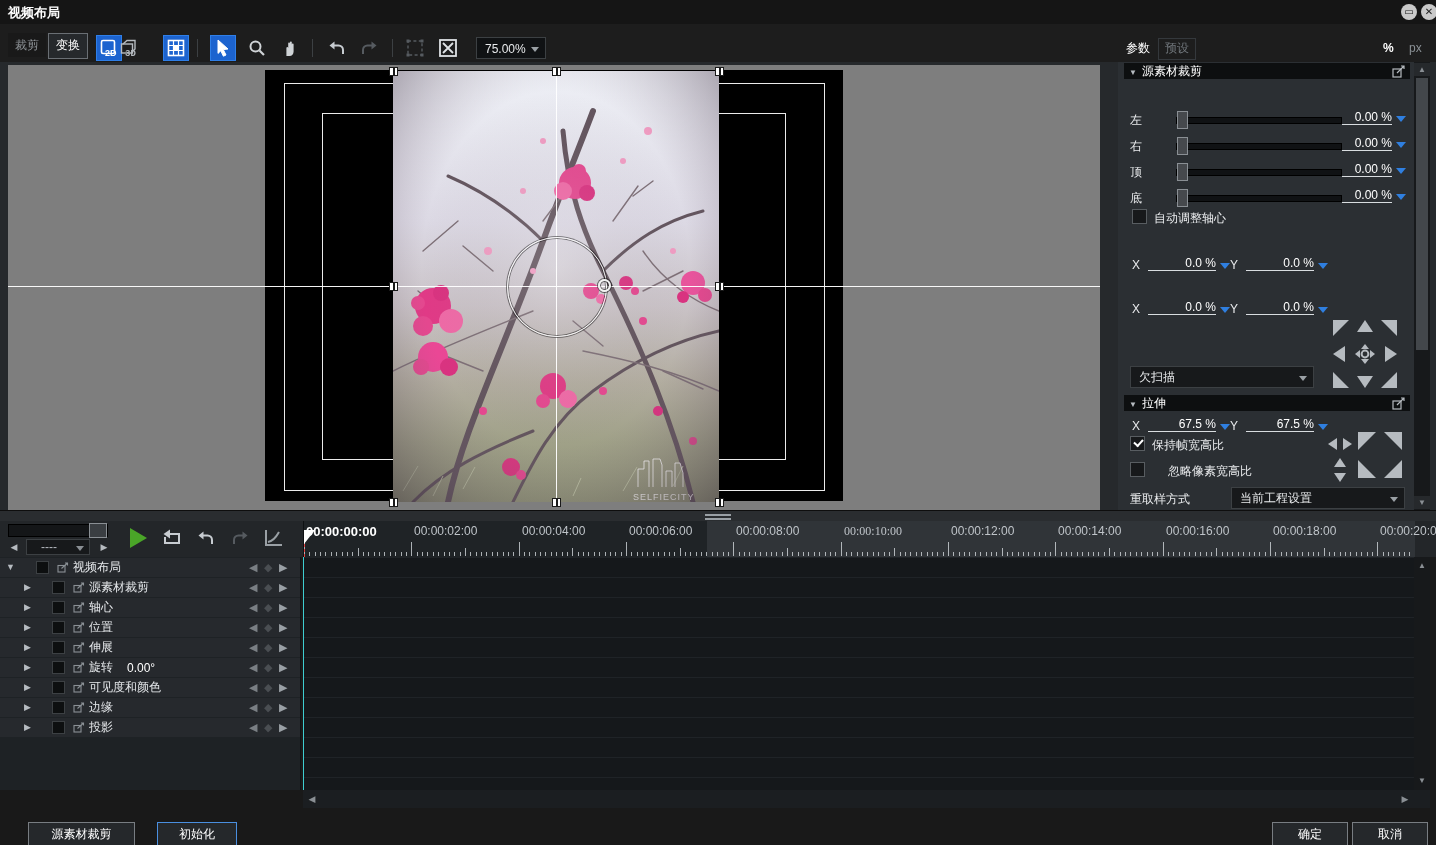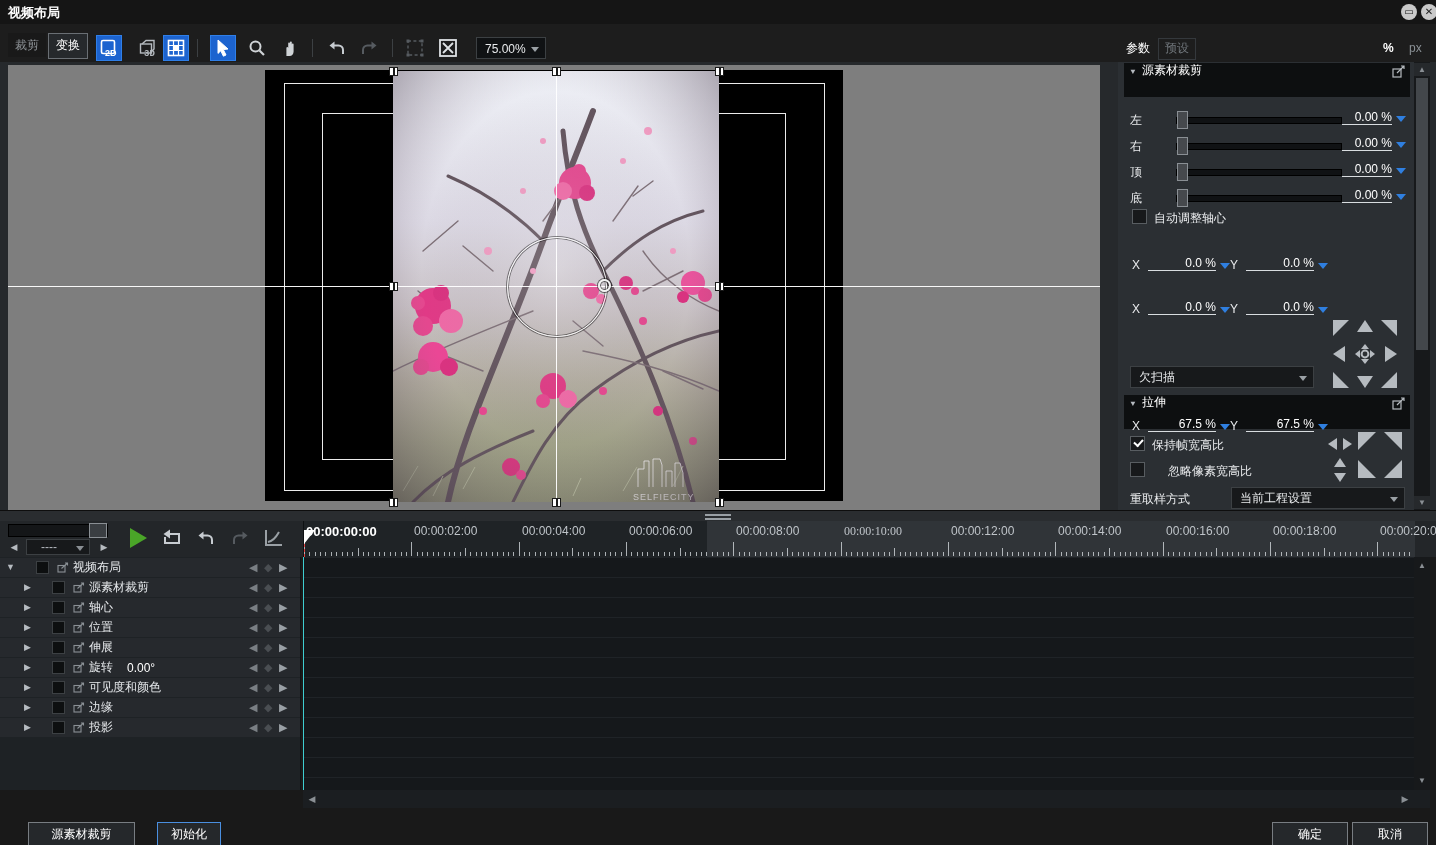--- a/index.html
+++ b/index.html
@@ -43,21 +43,21 @@
   #photo{position:absolute;left:385px;top:6px;width:326px;height:431px;cursor:move;}
   #anchor-circle{position:absolute;left:499px;top:172px;width:98px;height:98px;border:1px solid rgba(255,255,255,.9);
                  border-radius:50%;box-shadow:0 0 0 1px rgba(0,0,0,.45), inset 0 0 0 1px rgba(0,0,0,.45);}
   #circle-handle{position:absolute;left:590px;top:214px;width:13px;height:13px;border:2px solid #f2f2f2;border-radius:50%;
                  box-shadow:0 0 0 1px rgba(0,0,0,.55), inset 0 0 0 1px rgba(0,0,0,.55);box-sizing:border-box;cursor:pointer;}
   .hdl{position:absolute;width:9px;height:9px;background:#fff;border:1px solid #1a1a1a;box-sizing:border-box;cursor:pointer;}
   .hdl::after{content:"";position:absolute;left:3px;top:0;width:2px;height:7px;background:#1a1a1a;}
 
   
   #rpanel{position:absolute;left:1118px;top:62px;width:296px;height:448px;background:#2b2f33;}
-  .sechdr{position:absolute;left:6px;width:286px;height:34px;background:#0d0f10;line-height:17px;color:#fff;cursor:pointer;font-family:Liberation Mono, monospace;}
+  .sechdr{position:absolute;left:6px;width:286px;height:16px;background:#0d0f10;line-height:17px;color:#fff;cursor:pointer;}
   .sechdr .tri{display:inline-block;width:18px;text-align:center;font-size:8px;color:#b6bbc0;}
   .expicon{position:absolute;right:4px;top:2px;width:14px;height:13px;cursor:pointer;}
   .lbl{color:#e8eaec;}
   .crow{position:absolute;left:6px;width:286px;height:26px;}
   .crow .lbl{position:absolute;left:6px;top:6px;}
   .groove{position:absolute;left:52px;top:11px;width:164px;height:5px;background:#101214;border:1px solid #000;cursor:pointer;}
   .shandle{position:absolute;left:0;top:-7px;width:11px;height:18px;background:#46494d;border:1px solid #8a8f94;box-sizing:border-box;cursor:ew-resize;}
   .vfield{position:absolute;display:inline-block;border-bottom:1px solid #d9dde0;text-align:right;color:#fff;cursor:text;}
   .vfield .vunit{color:#fff;}
   .spin{position:absolute;width:10px;height:10px;cursor:pointer;}
@@ -137,21 +137,21 @@
   <div id="toolbar">
     <div class="ttab" style="left:8px;"><span>裁剪</span></div>
     <div class="ttab active" style="left:48px;"><span>变换</span></div>
 
     <div class="tbtn blue" style="left:96px;">
       <svg width="20" height="20" viewBox="0 0 20 20">
         <rect x="2.5" y="2.5" width="13" height="13" rx="1.5" fill="none" stroke="#fff" stroke-width="1.6"></rect>
         <text x="6" y="17.5" font-size="9" font-weight="bold" fill="#fff">2D</text>
       </svg>
     </div>
-    <div class="tbtn" style="left:135px;font-family:Liberation Mono, monospace;">
+    <div class="tbtn" style="left:116px;font-family:Liberation Mono, monospace;">
       <svg width="20" height="20" viewBox="0 0 20 20">
         <path d="M4 6 L8 2.5 H16 V11 L13 14" fill="none" stroke="#b6bbc0" stroke-width="1.4"></path>
         <rect x="2.5" y="6" width="11" height="9" fill="none" stroke="#b6bbc0" stroke-width="1.4"></rect>
         <text x="6" y="18" font-size="9" font-weight="bold" fill="#b6bbc0">3D</text>
       </svg>
     </div>
     <div class="tbtn blue" style="left:163px;">
       <svg width="18" height="18" viewBox="0 0 18 18">
         <rect x="1.5" y="1.5" width="15" height="15" fill="none" stroke="#fff" stroke-width="1.6"></rect>
         <path d="M6.5 1.5 V16.5 M11.5 1.5 V16.5 M1.5 6.5 H16.5 M1.5 11.5 H16.5" stroke="#fff" stroke-width="1.2"></path>
@@ -903,18 +903,18 @@
   <div class="sbbtn" style="left:1414px;top:774px;background:transparent;">▼</div>
   <div id="hscroll">
     <div class="scrollarrow" style="left:2px;top:1px;">◀</div>
     <div class="scrollarrow" style="right:2px;top:1px;">▶</div>
   </div>
   <div class="abs" style="left:1414px;top:790px;width:16px;height:18px;background:#1b1e21;"></div>
 
 
   <div id="footer">
     <div class="fbtn" style="left:28px;width:107px;"><span>源素材裁剪</span></div>
-    <div class="fbtn focus" style="left:157px;width:64px;"><span>初始化</span></div>
+    <div class="fbtn focus" style="left:157px;width:80px;"><span>初始化</span></div>
     <div class="fbtn" style="left:1272px;width:76px;"><span>确定</span></div>
     <div class="fbtn" style="left:1352px;width:76px;"><span>取消</span></div>
   </div>
 
 </div>
 
 </body></html>

